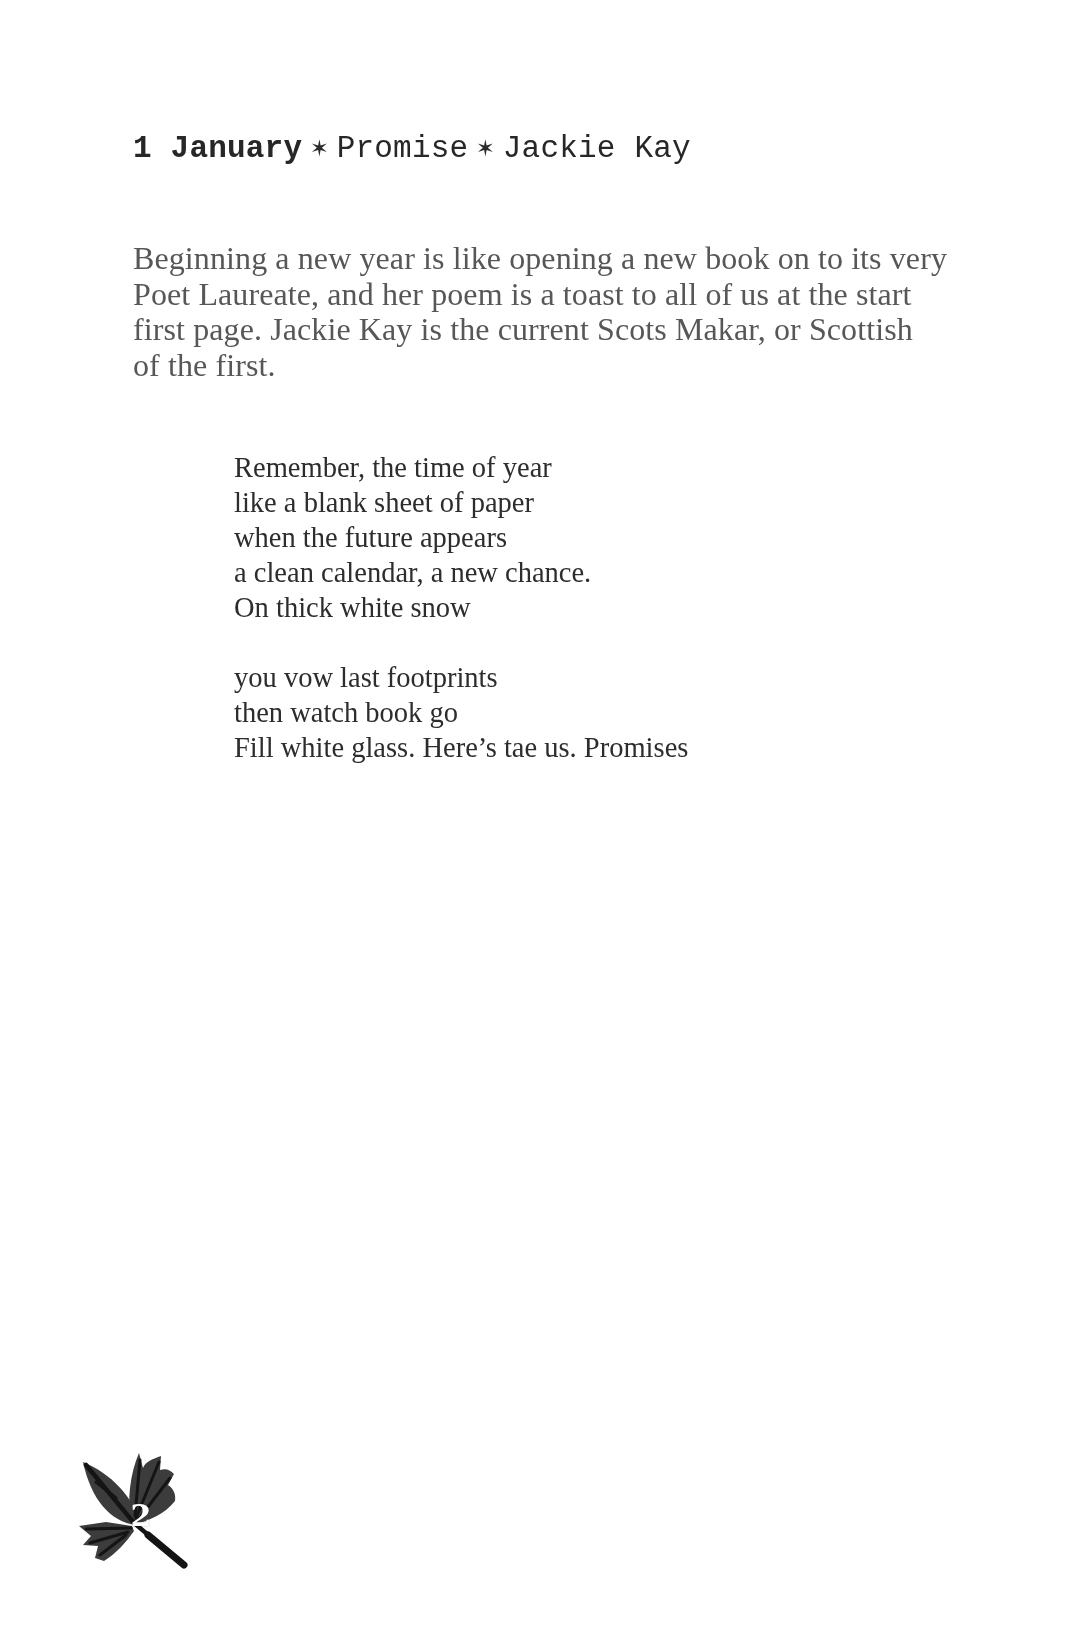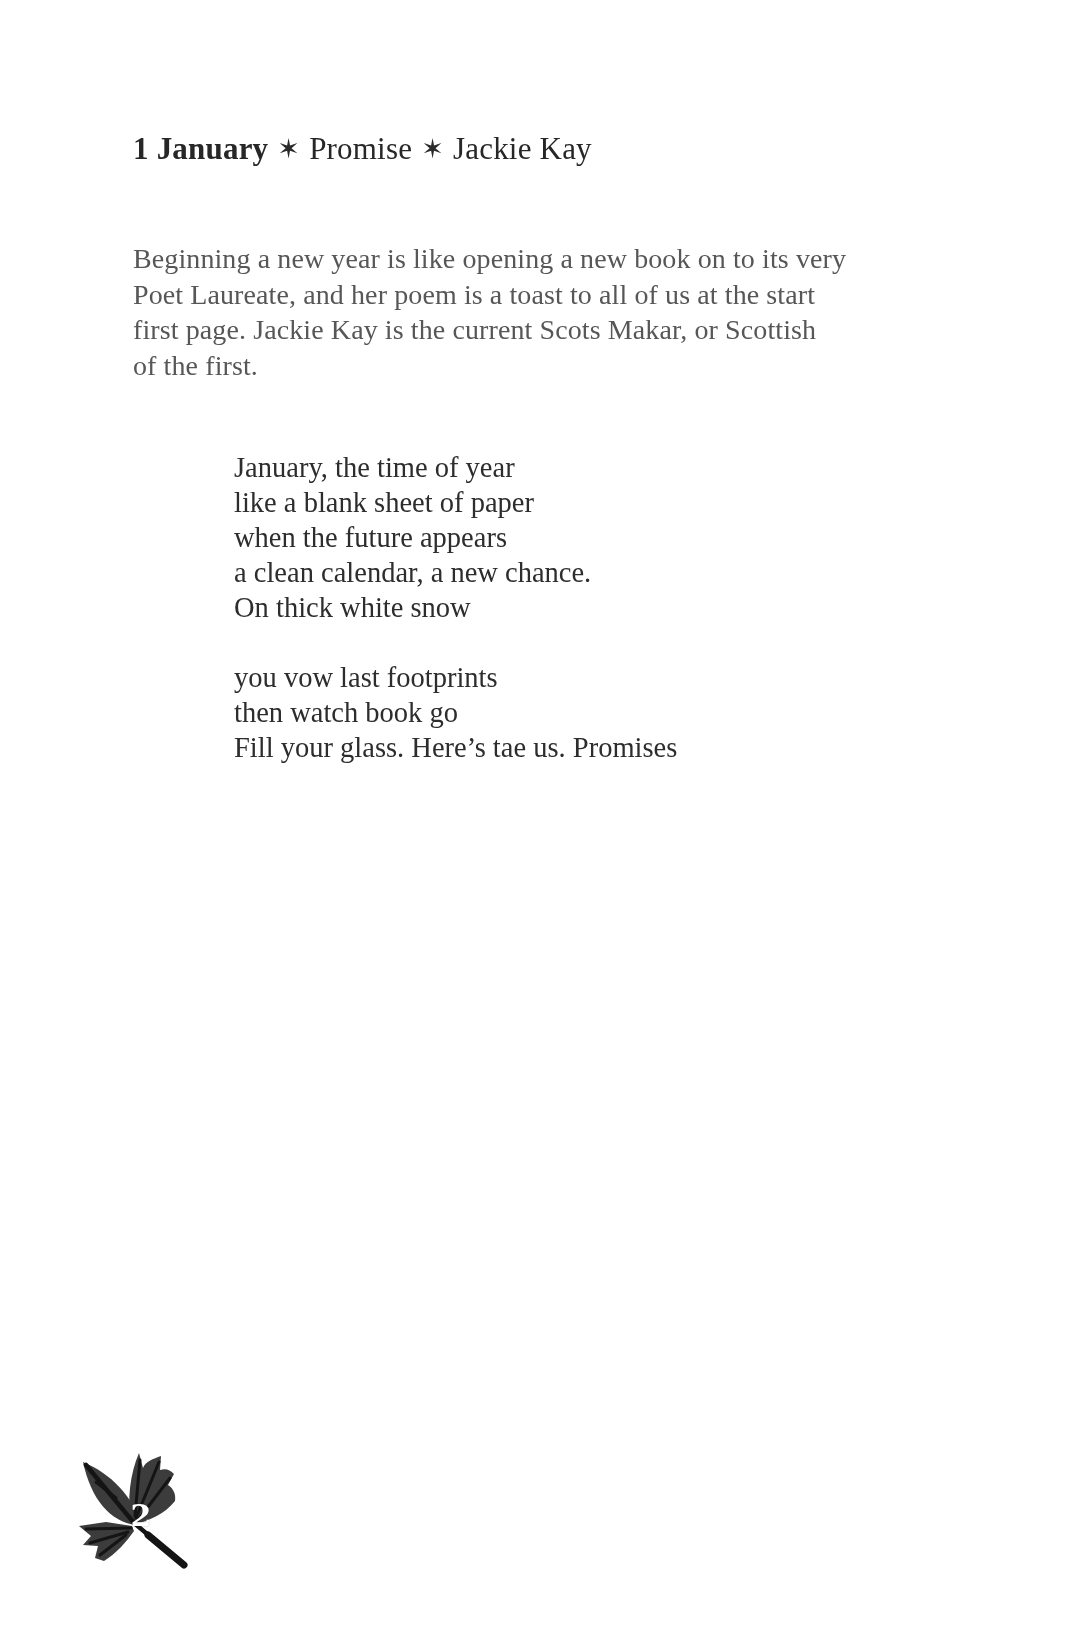--- a/index.html
+++ b/index.html
@@ -14,21 +14,21 @@
     background: #ffffff;
     overflow: hidden;
     font-family: "Liberation Serif", serif;
   }
 
   
   .header {
     position: absolute;
     left: 133px;
     top: 131px;
-    font-family: Liberation Serif, serif;
+    font-family: Liberation Mono, monospace;
     font-size: 31px;
     color: #272727;
     letter-spacing: 0.2px;
     white-space: nowrap;
   }
   .header .date { font-weight: bold; }
   .header .star {
     display: inline-block;
     padding: 0 9px;
     font-size: 27px;
@@ -38,21 +38,21 @@
 
   
   .intro {
     position: absolute;
     left: 133px;
     top: 241px;
     color: #575757;
   }
   .intro p {
     margin: 0;
-    font-size: 28px;
+    font-size: 32px;
     line-height: 35.5px;
     white-space: nowrap;
     letter-spacing: 0.1px;
   }
 
   
   .poem {
     position: absolute;
     left: 234px;
     top: 450px;
@@ -98,30 +98,30 @@
 
   <div class="intro">
     <p>Beginning a new year is like opening a new book on to its very</p>
     <p>Poet Laureate, and her poem is a toast to all of us at the start</p>
     <p>first page. Jackie Kay is the current Scots Makar, or Scottish</p>
     <p>of the first.</p>
   </div>
 
   <div class="poem">
     <div class="stanza">
-      <p>January, the time of year</p>
+      <p>Remember, the time of year</p>
       <p>like a blank sheet of paper</p>
       <p>when the future appears</p>
       <p>a clean calendar, a new chance.</p>
       <p>On thick white snow</p>
     </div>
     <div class="stanza">
       <p>you vow last footprints</p>
       <p>then watch book go</p>
-      <p>Fill your glass. Here’s tae us. Promises</p>
+      <p>Fill white glass. Here’s tae us. Promises</p>
     </div>
   </div>
 
   <div class="leaf-wrap">
     <svg viewBox="0 0 112 118" xmlns="http://www.w3.org/2000/svg">
 
       <path d="M60,73 C34,70 15,47 7,10 C36,22 56,45 63,68 Z" fill="#3c3c3c"></path>
 
       <path d="M55,70 C51,48 54,22 63,1
                L67,16 C70,9 77,7 85,4

